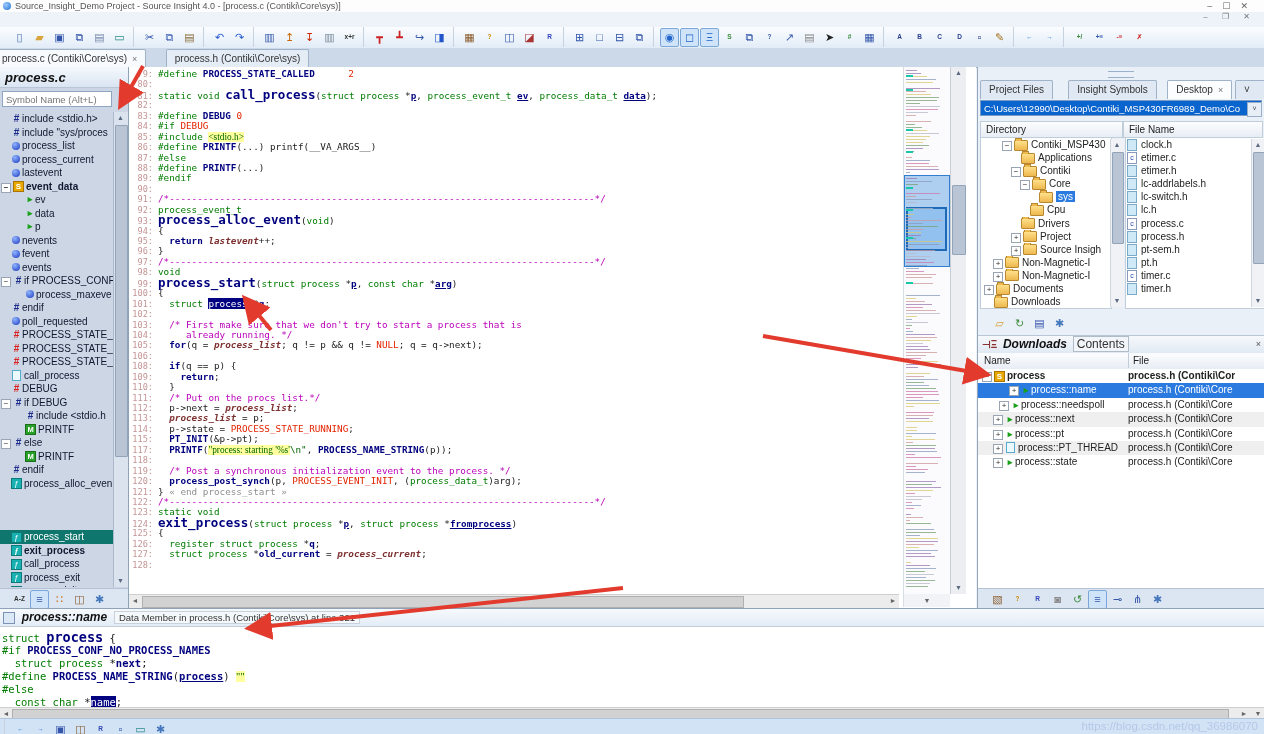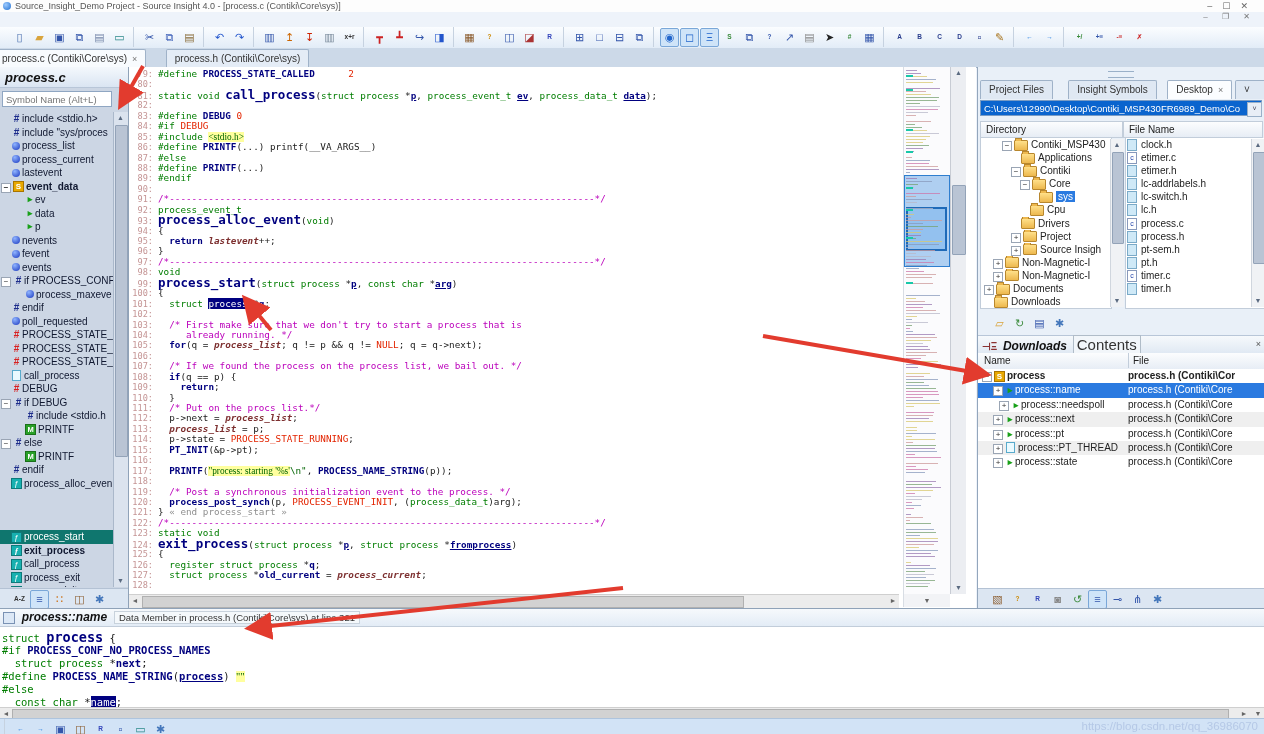--- a/index.html
+++ b/index.html
@@ -92,27 +92,27 @@
           font-size:10px;line-height:16px;padding-left:5px;box-sizing:border-box;color:#222;}
   .dirtree{position:absolute;left:2px;top:71px;width:130px;height:170px;background:#fff;border:1px solid #c2cdda;border-top:none;overflow:hidden;}
   .filelist{position:absolute;left:147px;top:71px;width:138px;height:170px;background:#fff;border:1px solid #c2cdda;border-top:none;overflow:hidden;}
   .titem,.fitem{height:13.1px;line-height:13.1px;white-space:nowrap;font-size:10px;color:#222;overflow:hidden;}
   .titem .lbl.sel{background:#2a7ae0;color:#fff;padding:0 2px;}
   .vscroll2{position:absolute;top:72px;width:13px;height:168px;background:#f0f2f5;border-left:1px solid #d0d6de;}
   .midtools{position:absolute;left:2px;top:246px;width:283px;height:20px;white-space:nowrap;}
   .relhdr{position:absolute;left:0px;top:268px;width:287px;height:18px;background:linear-gradient(#f6f9fc,#dfe8f3);
           border-top:1px solid #b8c6d8;border-bottom:1px solid #c2cdda;line-height:17px;white-space:nowrap;}
   .relword{font-size:12px;font-weight:bold;font-style:italic;color:#111;}
-  .contents-btn{font-size:15px;color:#333;border:1px solid #b0bcc8;background:#f2f6fa;padding:0px 3px;margin-left:3px;}
+  .contents-btn{font-size:12px;color:#333;border:1px solid #b0bcc8;background:#f2f6fa;padding:0px 3px;margin-left:3px;}
   .relcols{position:absolute;left:0;top:286px;width:287px;height:16px;background:linear-gradient(#fcfdfe,#e7edf5);
            border-bottom:1px solid #c2cdda;font-size:10px;line-height:15px;color:#222;}
   .relrows{position:absolute;left:0;top:302px;width:287px;height:219px;background:#fff;overflow:hidden;}
   .relrow{height:14.4px;line-height:14.4px;white-space:nowrap;font-size:10px;color:#222;}
   .relrow.stripe{background:#efefef;}
-  .relrow.sel{background:#2a7ae0;color:#fff;}
+  .relrow.sel{background:#2a7ae0;color:#fff;padding-left:16px;}
   .relrow .fcol{position:absolute;left:150px;}
   .relrow{position:relative;}
   .reltools{position:absolute;left:0;top:521px;width:287px;height:20px;background:#dce6f2;border-top:1px solid #b4c2d4;white-space:nowrap;}
   
   .ic{display:inline-block;vertical-align:top;}
   .expbox{display:inline-block;width:8px;height:8px;border:1px solid #9aa5b4;background:#fff;color:#333;
           font-size:8px;line-height:7px;text-align:center;margin:2px 2px 0 1px;}
   .expnone{display:inline-block;width:11px;}
   .ic-hash{color:#1a2a8a;font-weight:bold;width:11px;text-align:center;}
   .ic-hashr{color:#d82020;font-weight:bold;width:11px;text-align:center;}
@@ -237,30 +237,28 @@
         <div class="cline"><span class="lnum">97:</span><span class="s-cm">/*----------------------------------------------------------------------------*/</span></div>
         <div class="cline"><span class="lnum">98:</span><span class="s-kw">void</span></div>
         <div class="cline"><span class="lnum">99:</span><span class="s-fn">process_start</span><span>(</span><span class="s-kw">struct process</span><span> *</span><span class="s-pm">p</span><span>, </span><span class="s-kw">const char</span><span> *</span><span class="s-pm">arg</span><span>)</span></div>
         <div class="cline"><span class="lnum">100:</span><span>{</span></div>
         <div class="cline"><span class="lnum">101:</span><span>  </span><span class="s-kw">struct</span><span> </span><span class="s-sel">process</span><span> *</span><span class="s-nv">q</span><span>;</span></div>
         <div class="cline"><span class="lnum">102:</span></div>
         <div class="cline"><span class="lnum">103:</span><span>  </span><span class="s-cm">/* First make sure that we don't try to start a process that is</span></div>
         <div class="cline"><span class="lnum">104:</span><span class="s-cm">     already running. */</span></div>
         <div class="cline"><span class="lnum">105:</span><span>  </span><span class="s-nv">for</span><span>(q = </span><span class="s-gv">process_list</span><span>; q != p &amp;&amp; q != </span><span class="s-rd">NULL</span><span>; q = q-&gt;next);</span></div>
         <div class="cline"><span class="lnum">106:</span></div>
-        <div class="cline"><span class="lnum">107:</span><span>  </span><span class="s-cm">/* If we found the process on the process list, we bail out. */</span></div>
         <div class="cline"><span class="lnum">108:</span><span>  </span><span class="s-nv">if</span><span>(q == p) {</span></div>
         <div class="cline"><span class="lnum">109:</span><span>    </span><span class="s-nv">return</span><span>;</span></div>
         <div class="cline"><span class="lnum">110:</span><span>  }</span></div>
         <div class="cline"><span class="lnum">111:</span><span>  </span><span class="s-cm">/* Put on the procs list.*/</span></div>
         <div class="cline"><span class="lnum">112:</span><span>  p-&gt;next = </span><span class="s-gv">process_list</span><span>;</span></div>
         <div class="cline"><span class="lnum">113:</span><span>  </span><span class="s-gv">process_list</span><span> = p;</span></div>
         <div class="cline"><span class="lnum">114:</span><span>  p-&gt;state = </span><span class="s-rd">PROCESS_STATE_RUNNING</span><span>;</span></div>
         <div class="cline"><span class="lnum">115:</span><span>  </span><span class="s-nv">PT_INIT</span><span>(&amp;p-&gt;pt);</span></div>
-        <div class="cline"><span class="lnum">116:</span></div>
         <div class="cline"><span class="lnum">117:</span><span>  </span><span class="s-nv">PRINTF</span><span>(</span><span class="s-sh">"process: starting '%s'</span><span class="s-st">\n"</span><span>, </span><span class="s-nv">PROCESS_NAME_STRING</span><span>(p));</span></div>
         <div class="cline"><span class="lnum">118:</span></div>
         <div class="cline"><span class="lnum">119:</span><span>  </span><span class="s-cm">/* Post a synchronous initialization event to the process. */</span></div>
         <div class="cline"><span class="lnum">120:</span><span>  </span><span class="s-nv">process_post_synch</span><span>(p, </span><span class="s-rd">PROCESS_EVENT_INIT</span><span>, (</span><span class="s-kw">process_data_t</span><span>)arg);</span></div>
         <div class="cline"><span class="lnum">121:</span><span>} </span><span class="s-gy">« end process_start »</span></div>
         <div class="cline"><span class="lnum">122:</span><span class="s-cm">/*----------------------------------------------------------------------------*/</span></div>
         <div class="cline"><span class="lnum">123:</span><span class="s-kw">static void</span></div>
         <div class="cline"><span class="lnum">124:</span><span class="s-fn">exit_process</span><span>(</span><span class="s-kw">struct process</span><span> *</span><span class="s-pm">p</span><span>, </span><span class="s-kw">struct process</span><span> *</span><span class="s-pm">fromprocess</span><span>)</span></div>
         <div class="cline"><span class="lnum">125:</span><span>{</span></div>
         <div class="cline"><span class="lnum">126:</span><span>  </span><span class="s-kw">register struct process</span><span> *</span><span class="s-nv">q</span><span>;</span></div>

